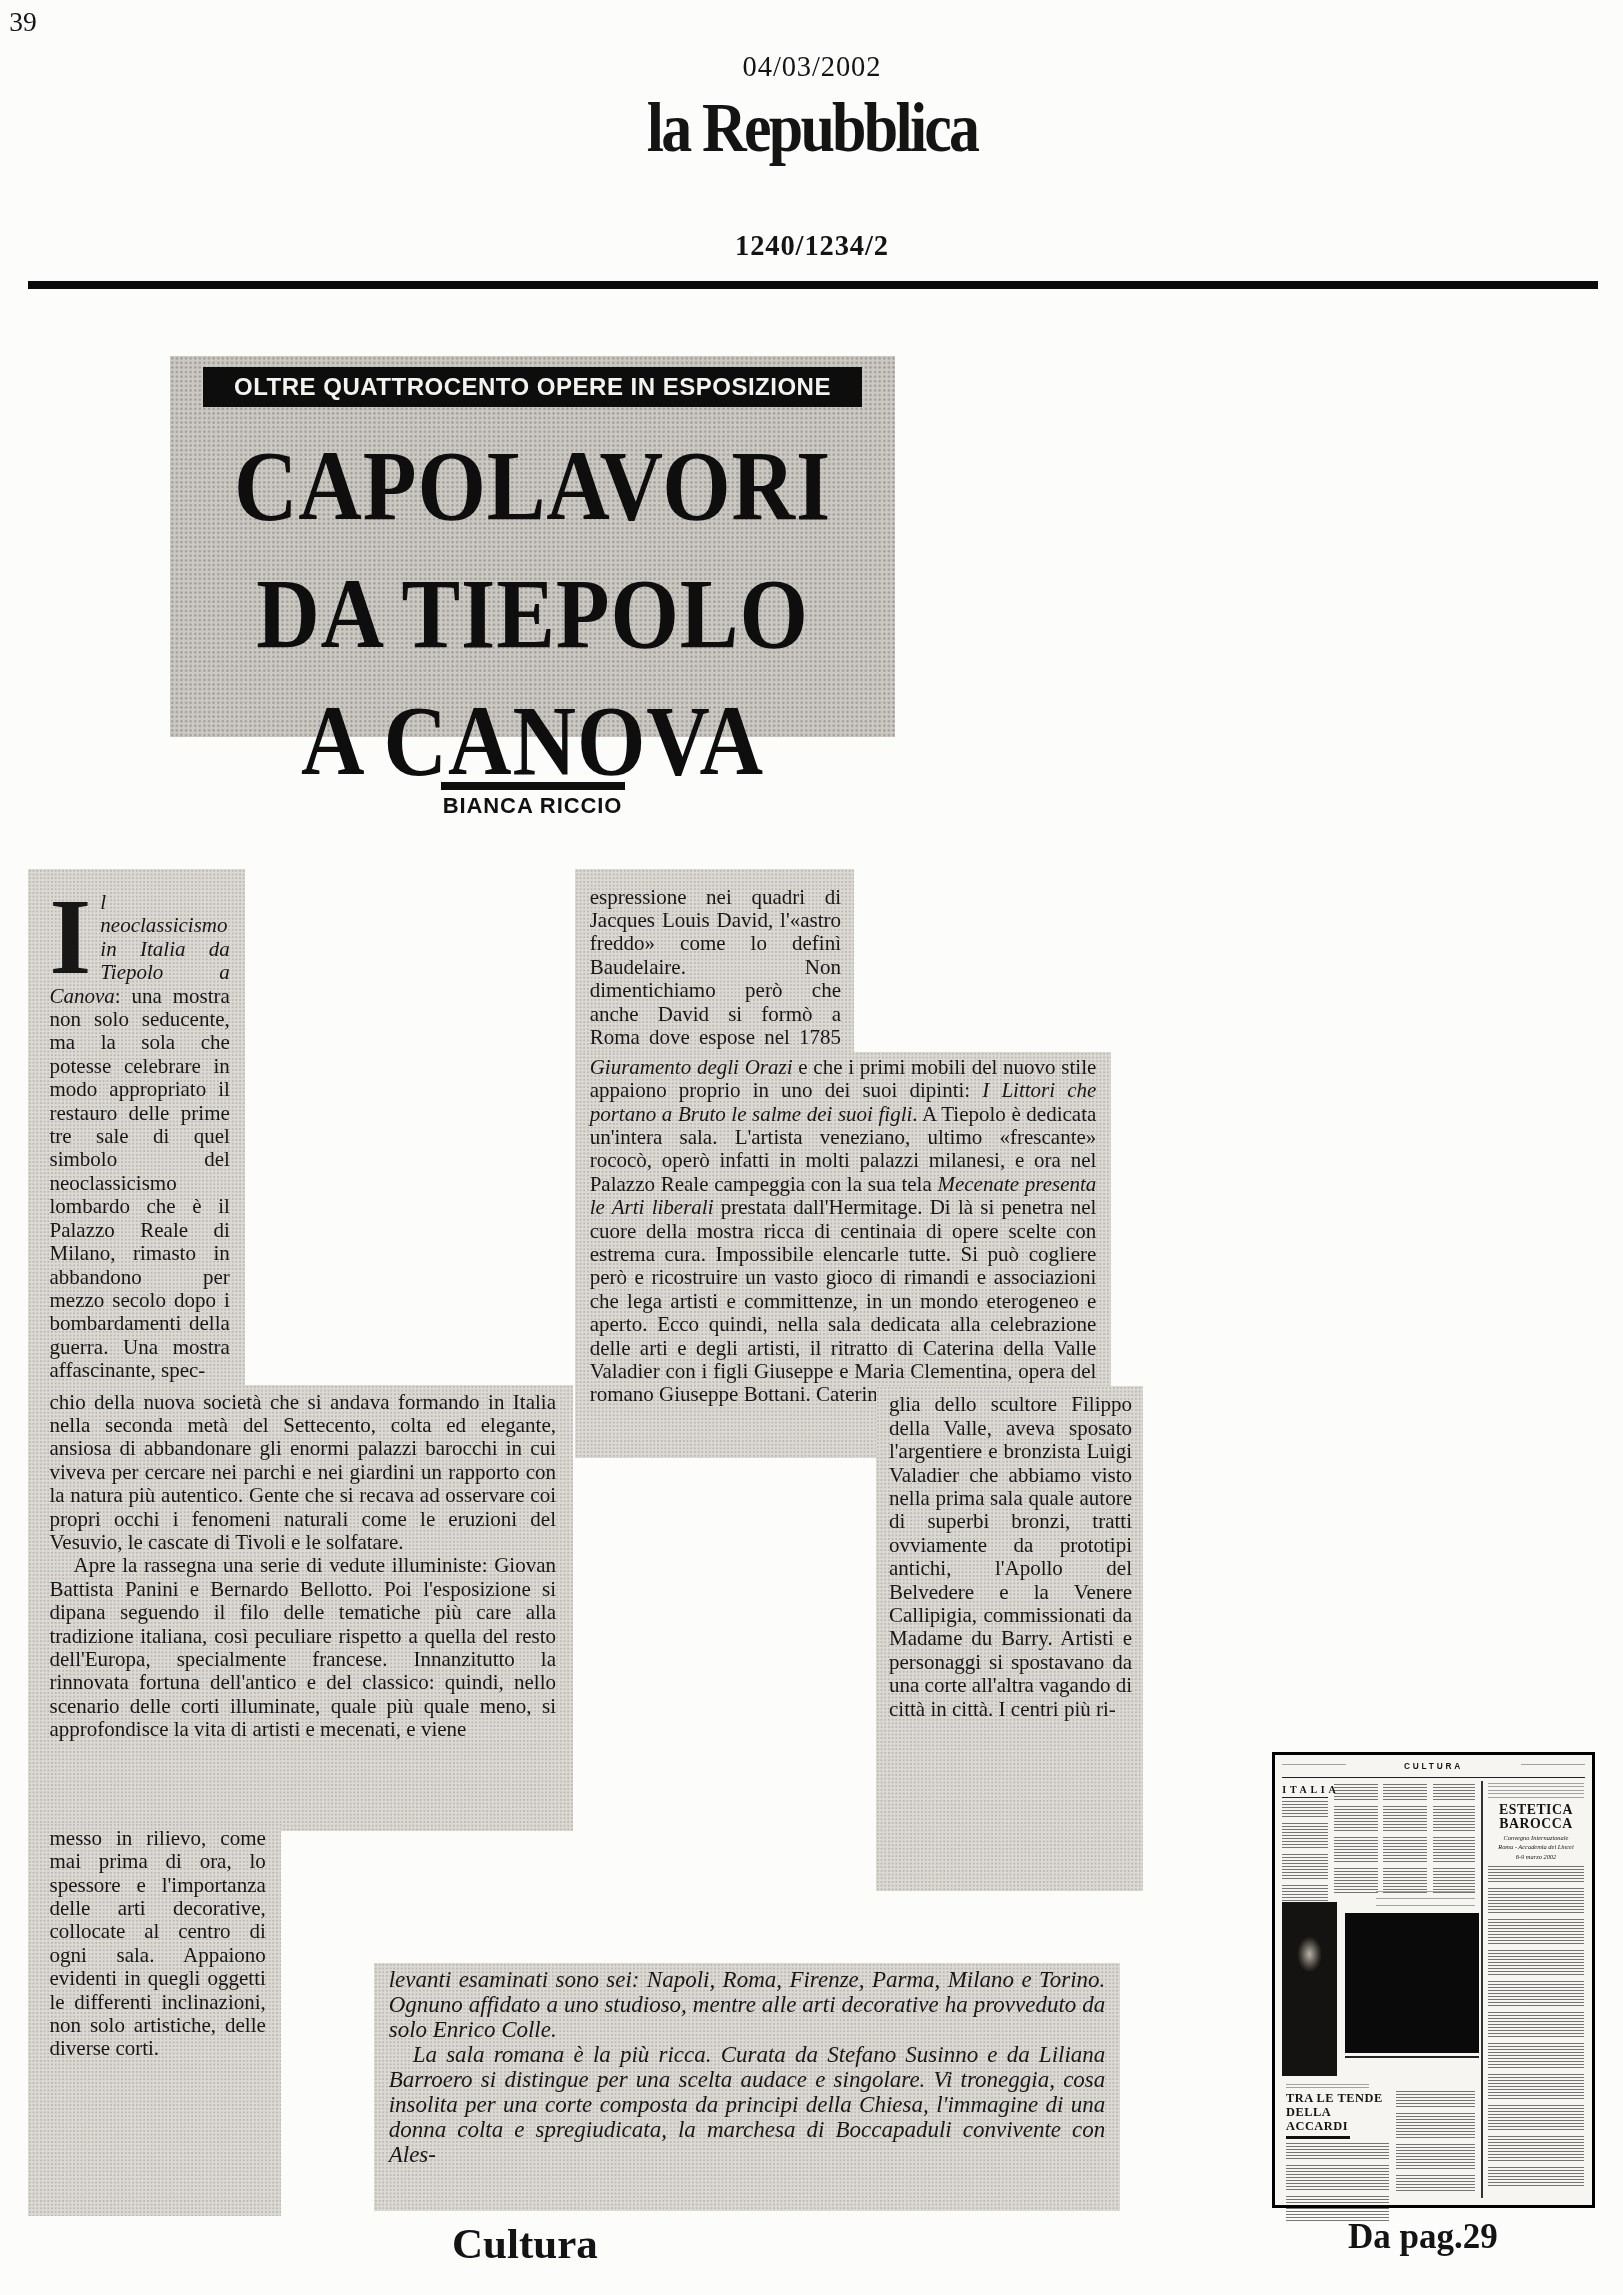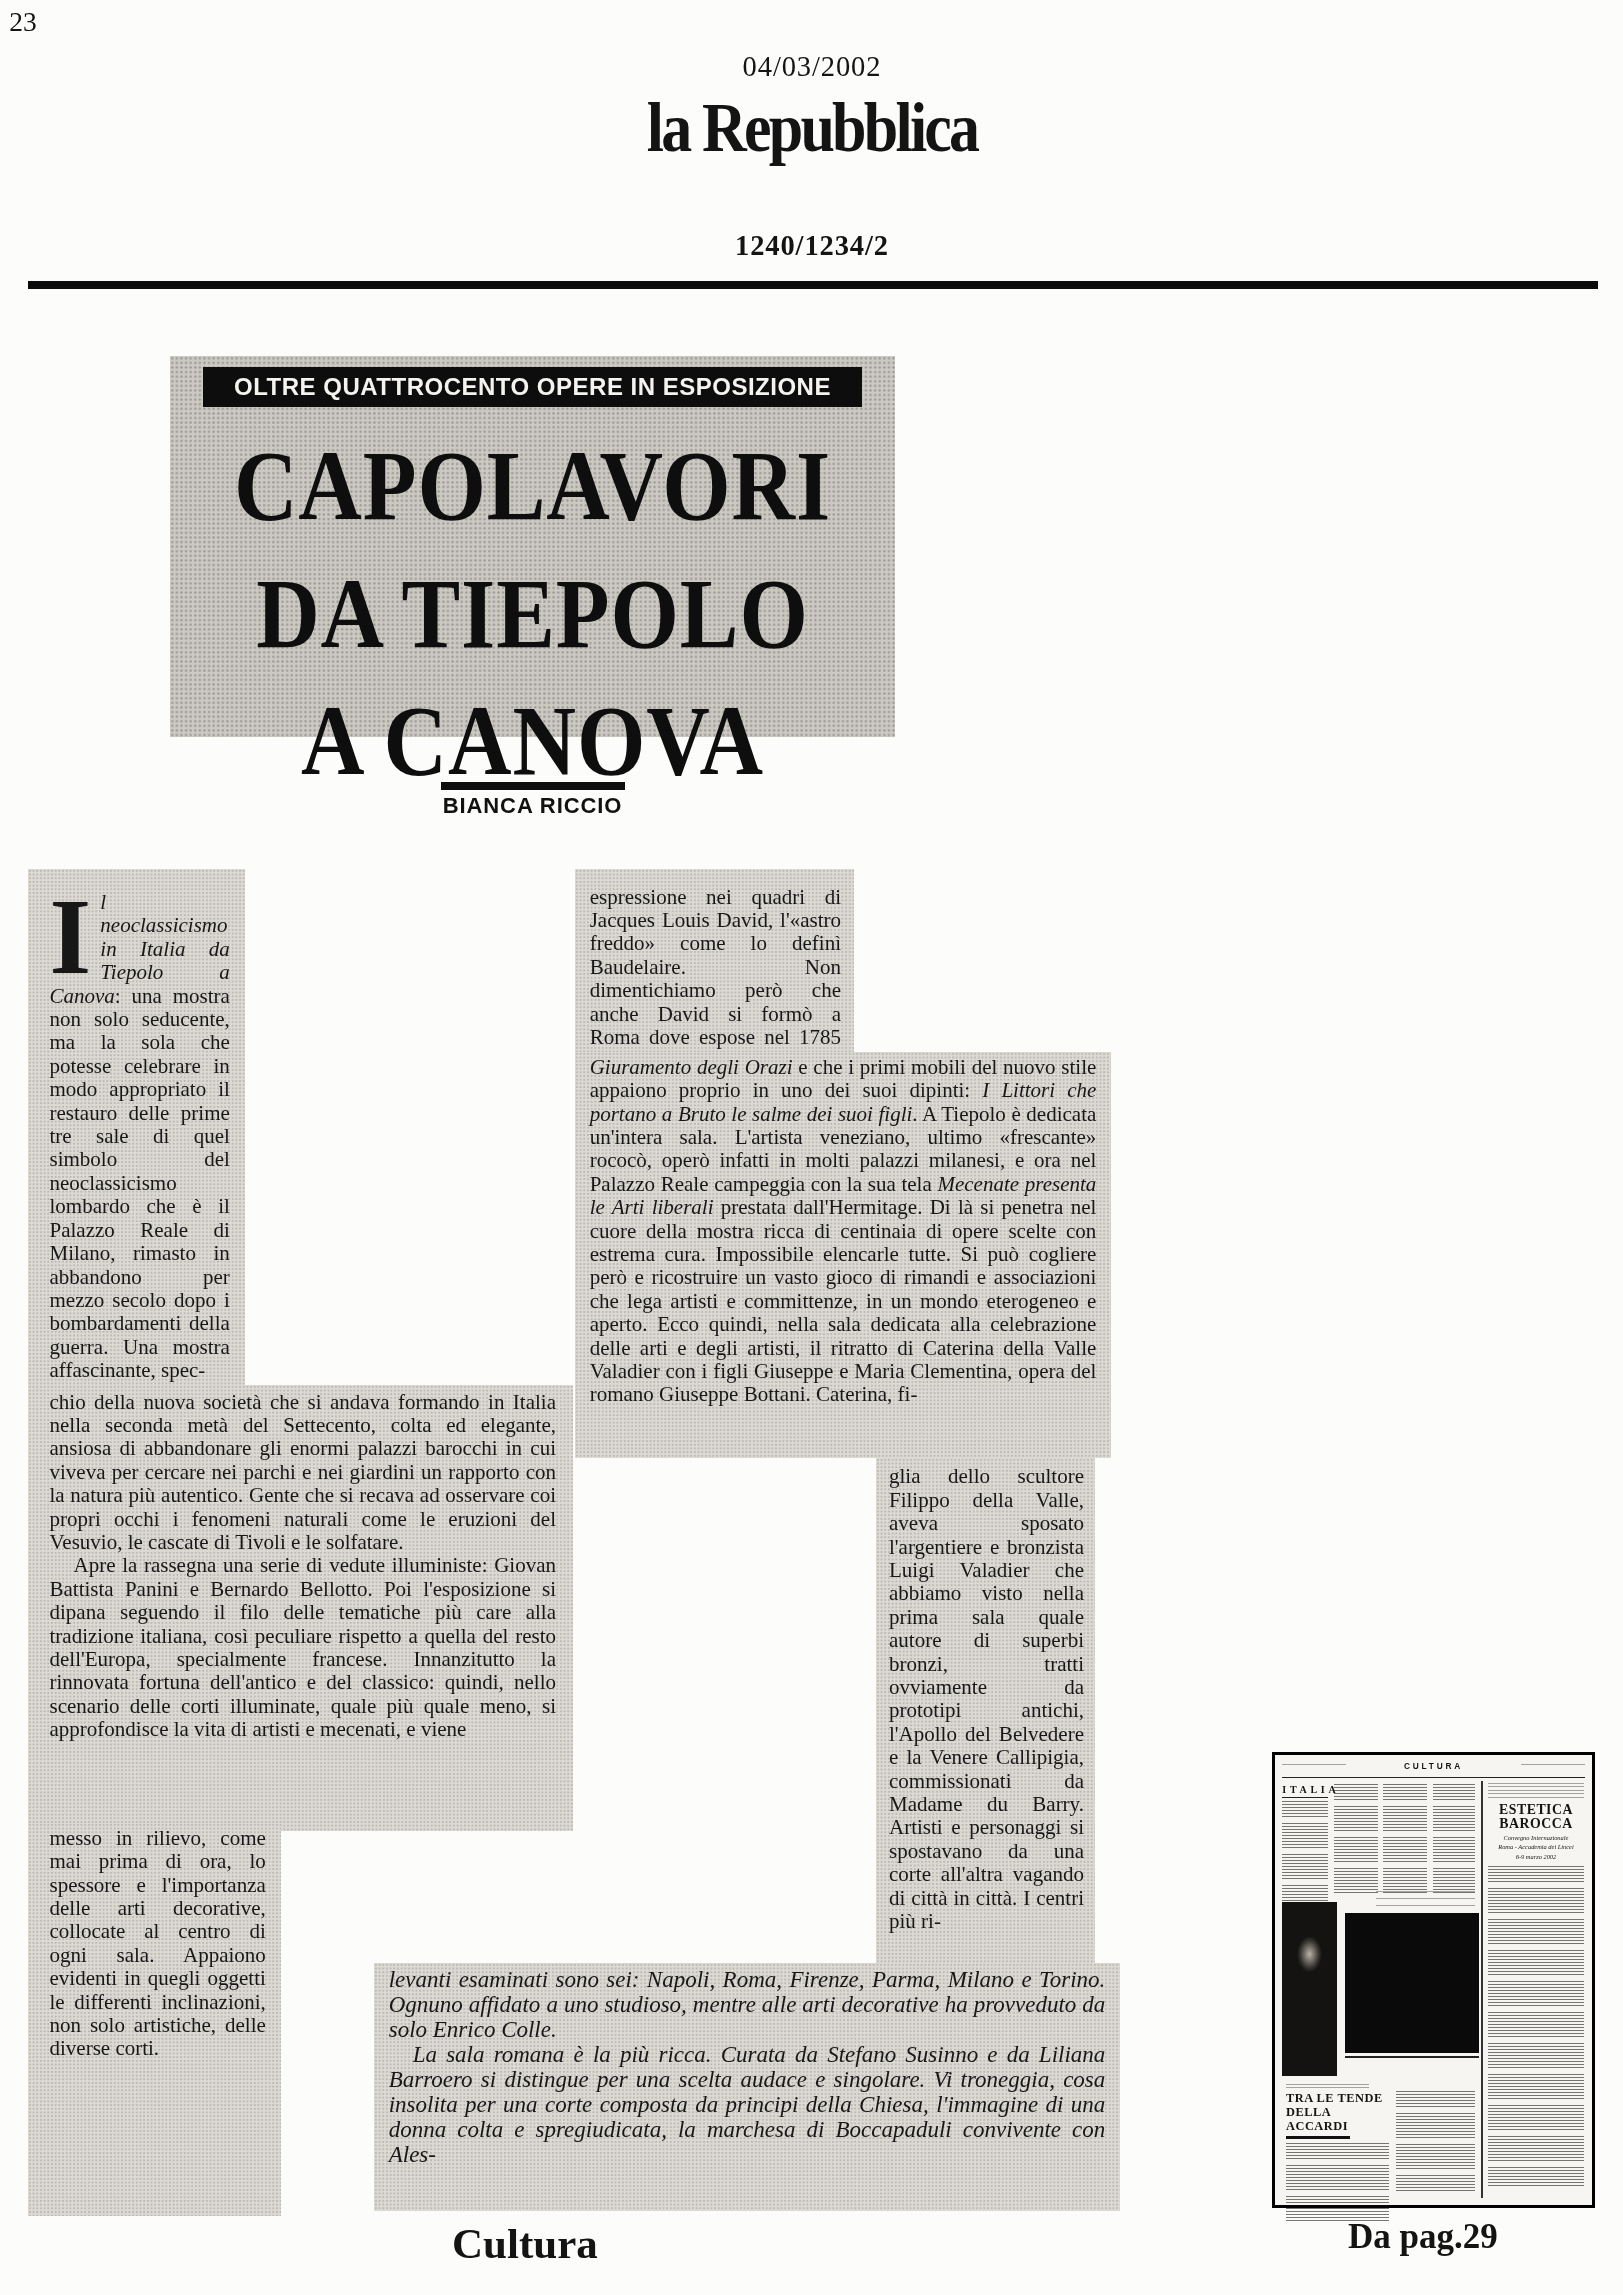--- a/index.html
+++ b/index.html
@@ -64,21 +64,21 @@
   .t-panel-sub{font-style:italic;font-size:6.4px;line-height:7.8px;text-align:center;margin-top:1.8px;}
   .t-photo{left:7.3px;top:147px;width:55px;height:174px;background:
     radial-gradient(ellipse 16.5px 24px at 50% 30%,#b9b3a8 0%,#3a3732 55%,#141311 75%),#141311;}
   .t-black{left:70px;top:158px;width:134px;height:140px;background:#0a0a0a;}
   .t-bh{font-weight:bold;font-size:12.4px;line-height:13.8px;letter-spacing:0.5px;}
   .t-bh-rule{width:64px;height:2.8px;background:#111;margin:2.8px 0 3.7px 0;}
 </style>
 </head>
 <body>
 
-<div class="page-num">23</div>
+<div class="page-num">39</div>
 <div class="scan-date">04/03/2002</div>
 <div class="masthead">la Repubblica</div>
 <div class="clip-code">1240/1234/2</div>
 <div class="top-rule"></div>
 
 <div class="headline-clip">
   <div class="kicker-bar">
     <span>OLTRE QUATTROCENTO OPERE IN ESPOSIZIONE</span>
   </div>
   <div class="headline-title">
@@ -99,21 +99,21 @@
   </div>
 <div class="clip" style="left:27.5px;top:1823px;width:253px;height:393px;padding:3.7px 14.7px 0 22px;">
     <div class="para"><span>messo in rilievo, come mai prima di ora, lo spessore e l'importanza delle arti decorative, collocate al centro di ogni sala. Appaiono evidenti in quegli oggetti le differenti inclinazioni, non solo artistiche, delle diverse corti.</span></div>
   </div>
 <div class="clip" style="left:575px;top:869px;width:279px;height:184px;padding:16.5px 13px 0 14.7px;">
     <div class="para"><span>espressione nei quadri di Jacques Louis David, l'«astro freddo» come lo definì Baudelaire. Non dimentichiamo però che anche David si formò a Roma dove espose nel 1785 il</span></div>
   </div>
 <div class="clip" style="left:575px;top:1052px;width:536px;height:406px;padding:3.7px 14.7px 0 14.7px;">
     <div class="para"><span class="it">Giuramento degli Orazi</span><span> e che i primi mobili del nuovo stile appaiono proprio in uno dei suoi dipinti: </span><span class="it">I Littori che portano a Bruto le salme dei suoi figli</span><span>. A Tiepolo è dedicata un'intera sala. L'artista veneziano, ultimo «frescante» rococò, operò infatti in molti palazzi milanesi, e ora nel Palazzo Reale campeggia con la sua tela </span><span class="it">Mecenate presenta le Arti liberali</span><span> prestata dall'Hermitage. Di là si penetra nel cuore della mostra ricca di centinaia di opere scelte con estrema cura. Impossibile elencarle tutte. Si può cogliere però e ricostruire un vasto gioco di rimandi e associazioni che lega artisti e committenze, in un mondo eterogeneo e aperto. Ecco quindi, nella sala dedicata alla celebrazione delle arti e degli artisti, il ritratto di Caterina della Valle Valadier con i figli Giuseppe e Maria Clementina, opera del romano Giuseppe Bottani. Caterina, fi-</span></div>
   </div>
-<div class="clip" style="left:876px;top:1458px;width:219px;height:505px;padding:7.3px 11px 0 13px;">
+<div class="clip" style="left:876px;top:1386px;width:267px;height:505px;padding:7.3px 11px 0 13px;">
     <div class="para"><span>glia dello scultore Filippo della Valle, aveva sposato l'argentiere e bronzista Luigi Valadier che abbiamo visto nella prima sala quale autore di superbi bronzi, tratti ovviamente da prototipi antichi, l'Apollo del Belvedere e la Venere Callipigia, commissionati da Madame du Barry. Artisti e personaggi si spostavano da una corte all'altra vagando di città in città. I centri più ri-</span></div>
   </div>
 <div class="clip" style="left:374px;top:1963px;width:746px;height:248px;padding:3.7px 14.7px 0 14.7px;font-size:23px;line-height:25px;font-style:italic;">
     <div class="para"><span>levanti esaminati sono sei: Napoli, Roma, Firenze, Parma, Milano e Torino. Ognuno affidato a uno studioso, mentre alle arti decorative ha provveduto da solo Enrico Colle.</span></div>
     <div class="para indent"><span>La sala romana è la più ricca. Curata da Stefano Susinno e da Liliana Barroero si distingue per una scelta audace e singolare. Vi troneggia, cosa insolita per una corte composta da principi della Chiesa, l'immagine di una donna colta e spregiudicata, la marchesa di Boccapaduli convivente con Ales-</span></div>
   </div>
 
 <div class="footer-section">Cultura</div>
 <div class="page-ref">Da pag.29</div>
 

